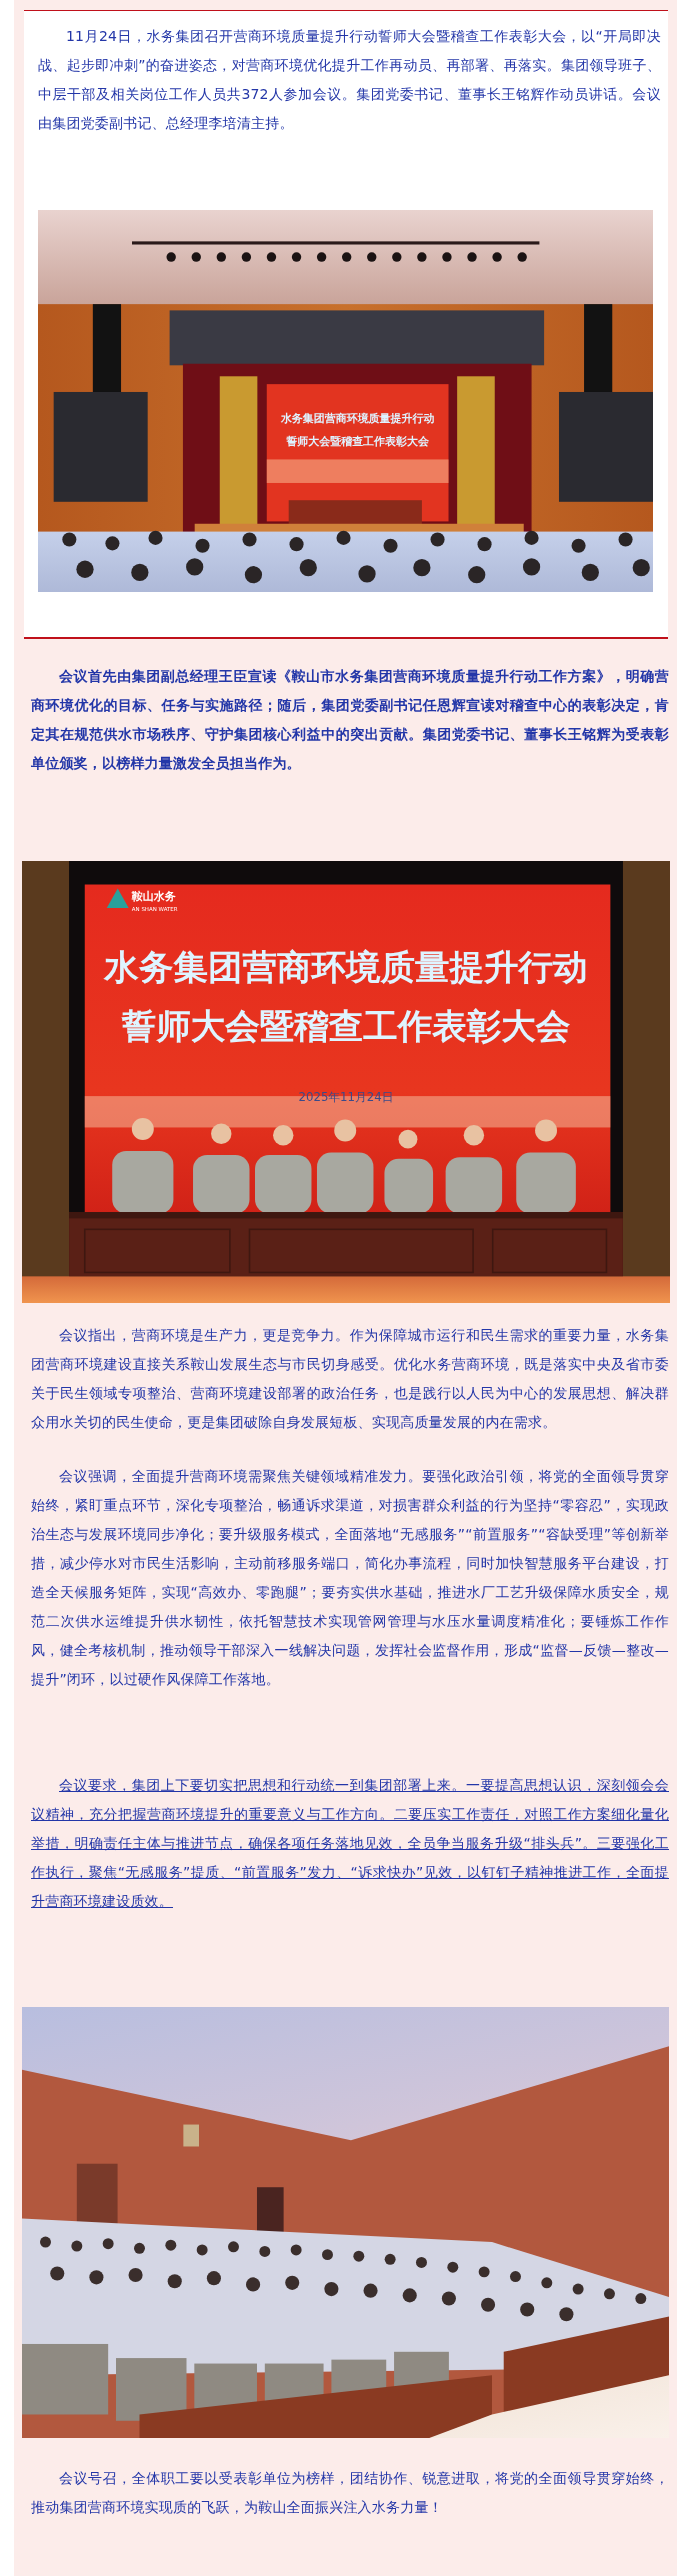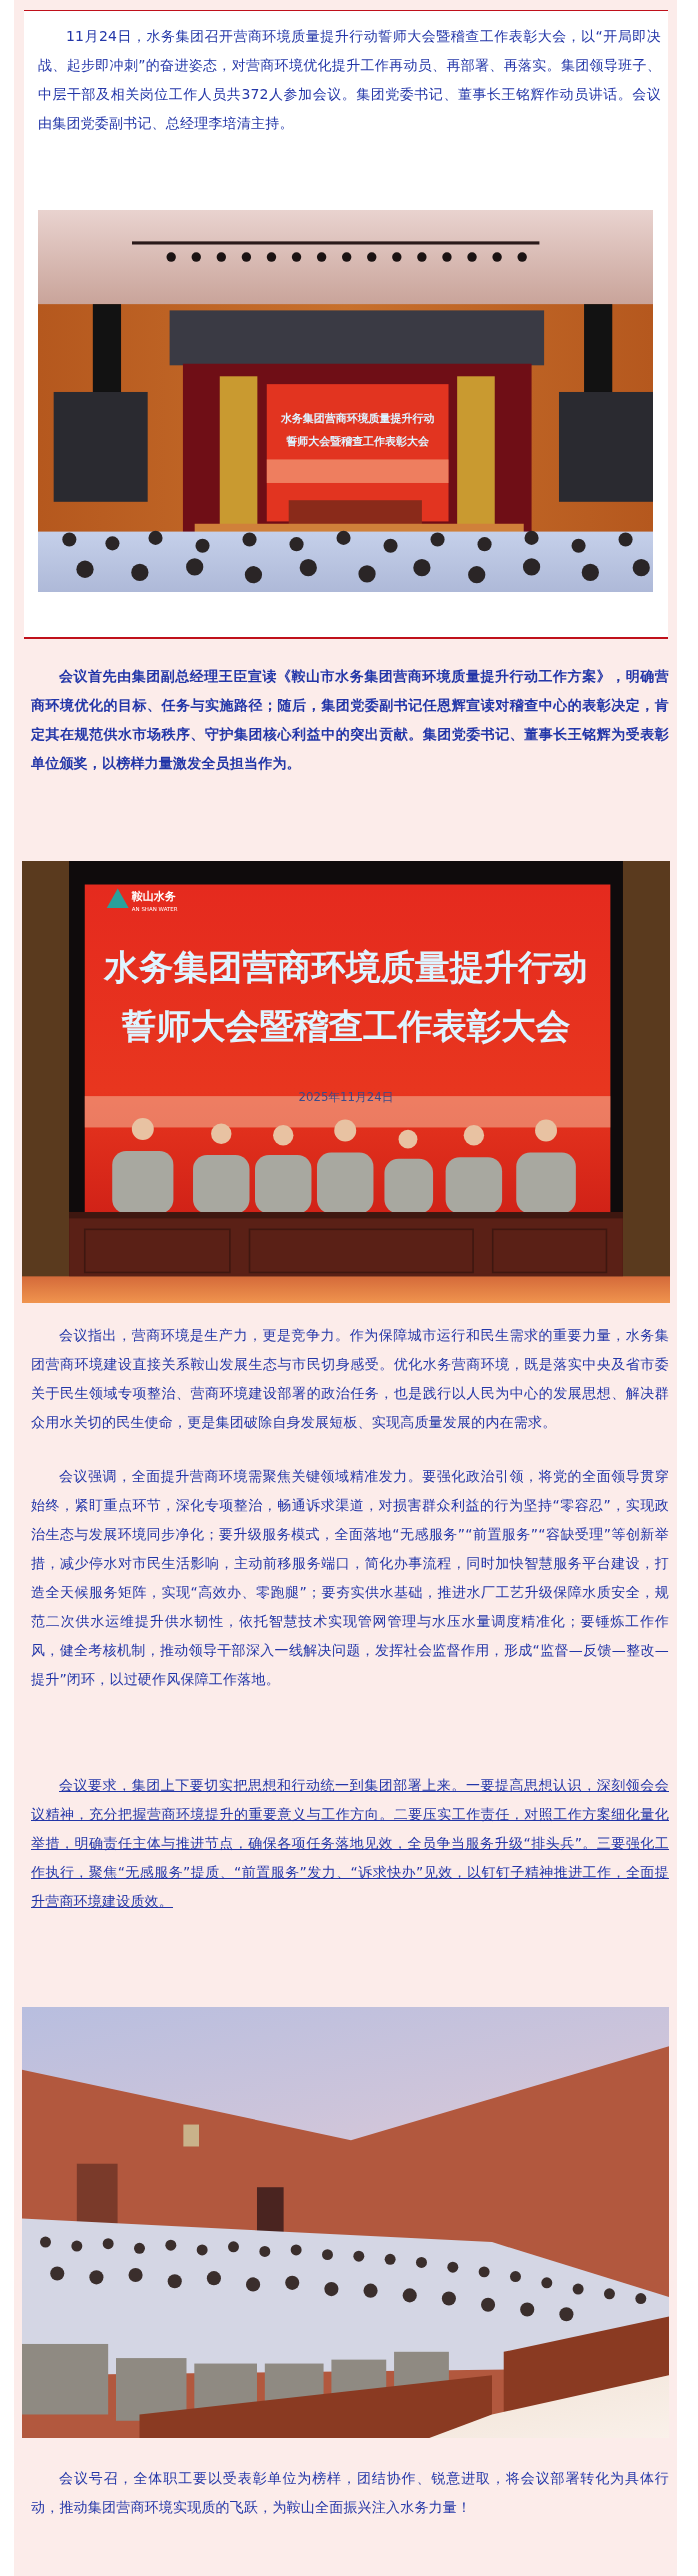--- a/index.html
+++ b/index.html
@@ -271,14 +271,14 @@
       <rect x="310" y="455" width="75" height="70"></rect>
       <rect x="395" y="450" width="70" height="70"></rect>
       <rect x="475" y="440" width="70" height="70"></rect>
     </g>
     <polygon points="150,520 600,470 600,550 150,550" fill="#8a3a22"></polygon>
     <polygon points="615,440 826,395 826,470 615,520" fill="#8a3a22"></polygon>
     <polygon points="600,520 826,470 826,550 520,550" fill="url(#floor3)"></polygon>
   </svg>
 </div>
 
-<p class="para" style="top:2464px;">会议号召，全体职工要以受表彰单位为榜样，团结协作、锐意进取，将会议部署转化为具体行动，推动集团营商环境实现质的飞跃，为鞍山全面振兴注入水务力量！</p>
+<p class="para" style="top:2464px;">会议号召，全体职工要以受表彰单位为榜样，团结协作、锐意进取，将党的全面领导贯穿始终，推动集团营商环境实现质的飞跃，为鞍山全面振兴注入水务力量！</p>
 
 
 </body></html>

